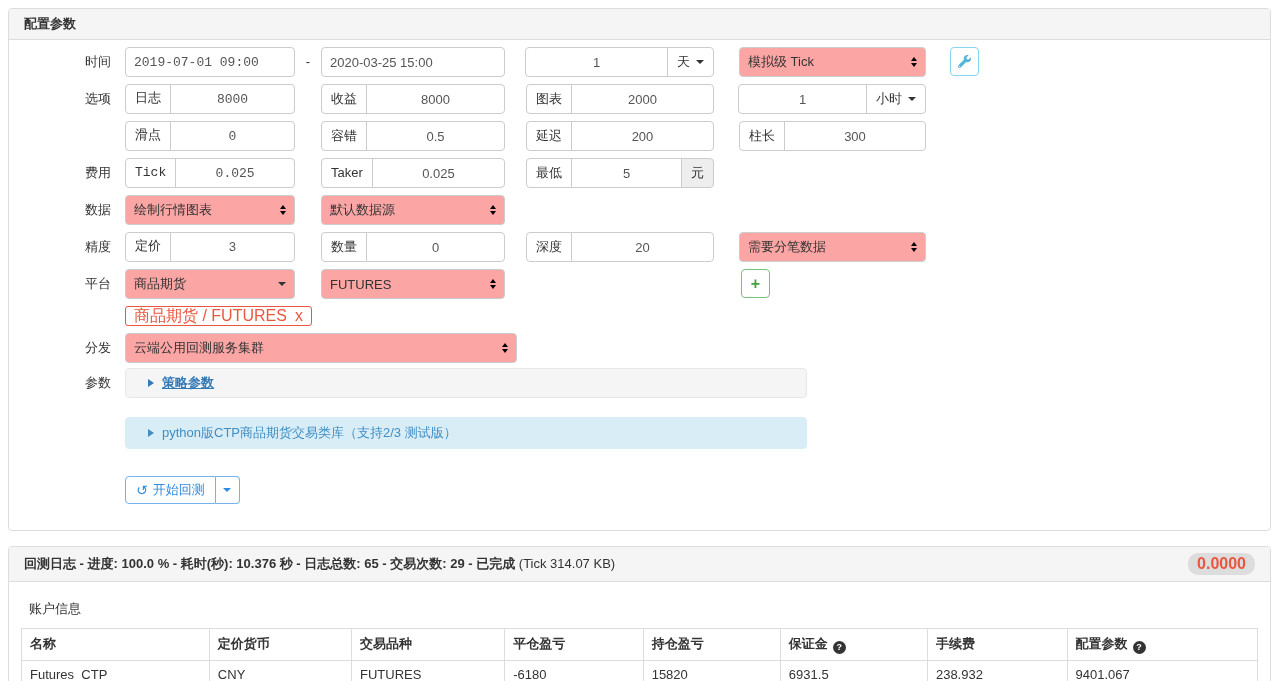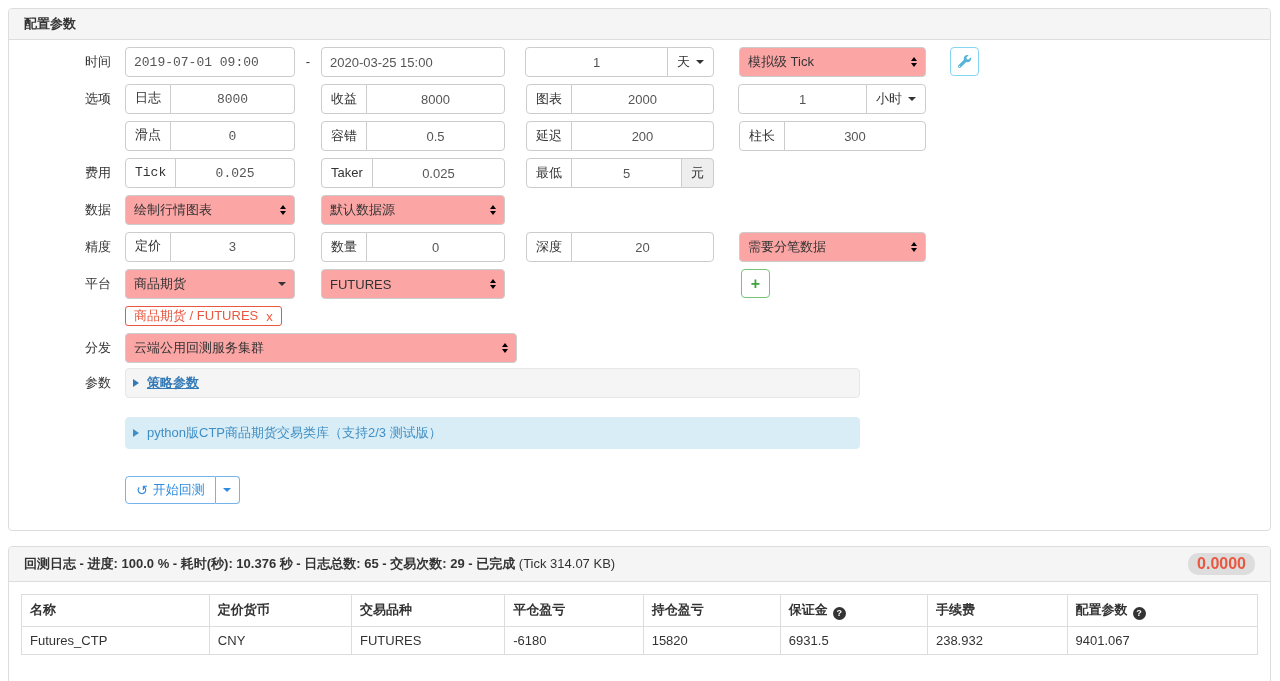--- a/index.html
+++ b/index.html
@@ -45,24 +45,24 @@
   .caret { display:inline-block; width:0; height:0; border-left:4px solid transparent;
     border-right:4px solid transparent; border-top:4px solid #333; }
 
   .icon-btn { width:29px; height:29px; border-radius:4px; background:#fff; display:flex;
     align-items:center; justify-content:center; cursor:pointer; flex:none; }
   #wrench-button { border:1px solid #85d6f2; margin-left:24px; }
   #add-platform-button { border:1px solid #77c377; color:#3fa33f; font-size:16px;
     font-weight:bold; margin-left:24px; line-height:1; }
 
   .tag { display:inline-flex; align-items:center; gap:8px; border:1px solid #e9573f;
-    color:#e9573f; border-radius:3px; padding:2px 8px; font-size:13px; height:20px; cursor:default; }
+    color:#e9573f; border-radius:3px; padding:2px 8px; font-size:16px; height:20px; cursor:default; }
   .tag .close { cursor:pointer; }
 
-  .collapse-panel { width:735px; border-radius:4px; padding:7px 7px; display:flex;
+  .collapse-panel { width:682px; border-radius:4px; padding:7px 22px; display:flex;
     align-items:center; gap:8px; cursor:pointer; height:30px; }
   #strategy-params-panel { background:#f5f5f5; border:1px solid #e7e7e7; margin-bottom:19px; }
   #strategy-params-panel a { color:#337ab7; text-decoration:underline; font-weight:bold; }
   #library-panel { background:#d9edf7; border:1px solid #d9edf7; color:#3f8fc4; margin-bottom:27px; height:32px; }
   .chev { width:0; height:0; border-top:4.5px solid transparent; border-bottom:4.5px solid transparent;
     border-left:6px solid #337ab7; flex:none; }
   #library-panel .chev { border-left-color:#3f8fc4; }
 
   .btn-split { display:inline-flex; height:28px; }
   .btn-main { border:1px solid #74b4ea; color:#2f8be0; background:#fff; border-radius:4px 0 0 4px;
@@ -291,20 +291,21 @@
 </div>
 
 <div class="panel" id="log-panel">
   <div class="panel-heading">
     <span id="log-title">
       <span>回测日志 - 进度: 100.0 % - 耗时(秒): 10.376 秒 - 日志总数: 65 - 交易次数: 29 - 已完成 </span><span class="suffix">(Tick 314.07 KB)</span>
     </span>
     <span class="badge">0.0000</span>
   </div>
   <div id="log-body">
+    <div id="account-title">账户信息</div>
     <table>
       <colgroup>
         <col style="width:15.2%">
           <col style="width:11.5%">
           <col style="width:12.4%">
           <col style="width:11.2%">
         <col style="width:11.1%">
           <col style="width:11.9%">
           <col style="width:11.3%">
           <col>

